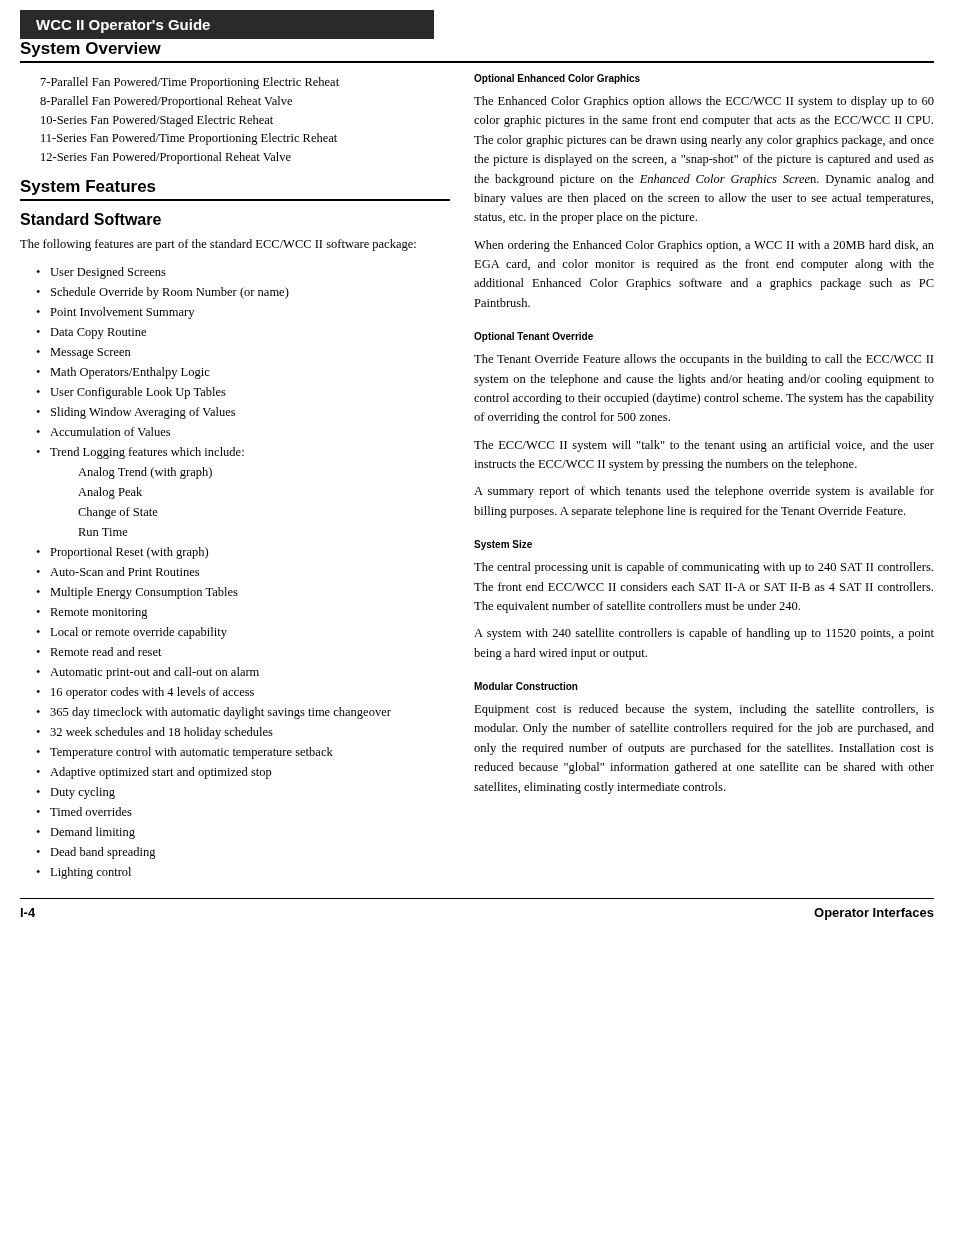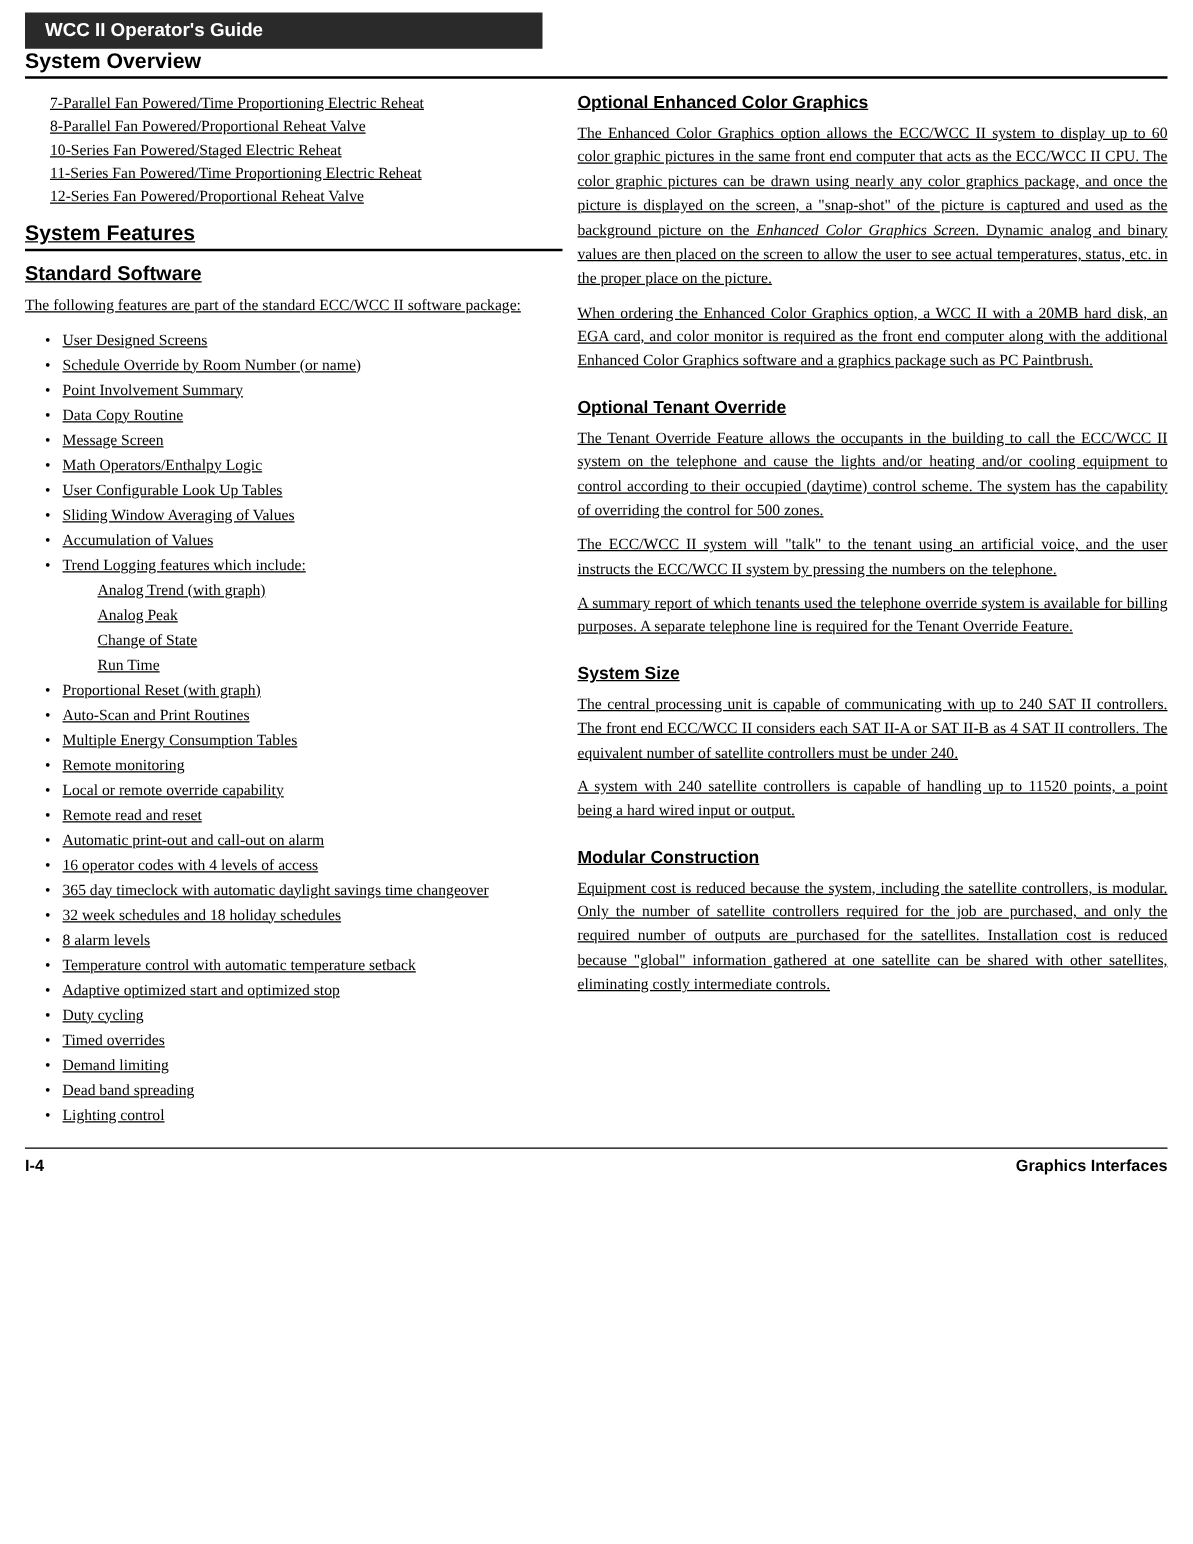--- a/index.html
+++ b/index.html
@@ -36,35 +36,34 @@
 
     .subsection-title {
       font-family: Arial, sans-serif;
       font-size: 16px;
       font-weight: bold;
       margin-bottom: 6px;
     }
 
     .right-section-title {
       font-family: Arial, sans-serif;
-      font-size: 14px;
+      font-size: 10px;
       font-weight: bold;
       margin-bottom: 8px;
     }
 
     
     .page {
       padding: 10px 20px 10px 20px;
     }
 
     .two-col {
       display: flex;
-      gap: 12px;
+      gap: 24px;
       margin-top: 10px;
-      text-decoration: underline;
     }
 
     .left-col {
       width: 430px;
       flex-shrink: 0;
     }
 
     .right-col {
       flex: 1;
     }
@@ -211,21 +210,20 @@
             <li>Proportional Reset (with graph)</li>
             <li>Auto-Scan and Print Routines</li>
             <li>Multiple Energy Consumption Tables</li>
             <li>Remote monitoring</li>
             <li>Local or remote override capability</li>
             <li>Remote read and reset</li>
             <li>Automatic print-out and call-out on alarm</li>
             <li>16 operator codes with 4 levels of access</li>
             <li>365 day timeclock with automatic daylight savings time changeover</li>
             <li>32 week schedules and 18 holiday schedules</li>
-            <li>8 alarm levels</li>
             <li>Temperature control with automatic temperature setback</li>
             <li>Adaptive optimized start and optimized stop</li>
             <li>Duty cycling</li>
             <li>Timed overrides</li>
             <li>Demand limiting</li>
             <li>Dead band spreading</li>
             <li>Lighting control</li>
           </ul>
 
         </div>
@@ -256,16 +254,16 @@
       <div class="right-section">
         <div class="right-section-title">Modular Construction</div>
         <p>Equipment cost is reduced because the system, including the satellite controllers, is modular. Only the number of satellite controllers required for the job are purchased, and only the required number of outputs are purchased for the satellites. Installation cost is reduced because "global" information gathered at one satellite can be shared with other satellites, eliminating costly intermediate controls.</p>
       </div>
 
     </div>
   </div>
 
   <div class="footer">
     <div class="footer-left">I-4</div>
-    <div class="footer-right">Graphics Interfaces</div>
+    <div class="footer-right">Operator Interfaces</div>
   </div>
 
 </div>
 
 </body></html>

